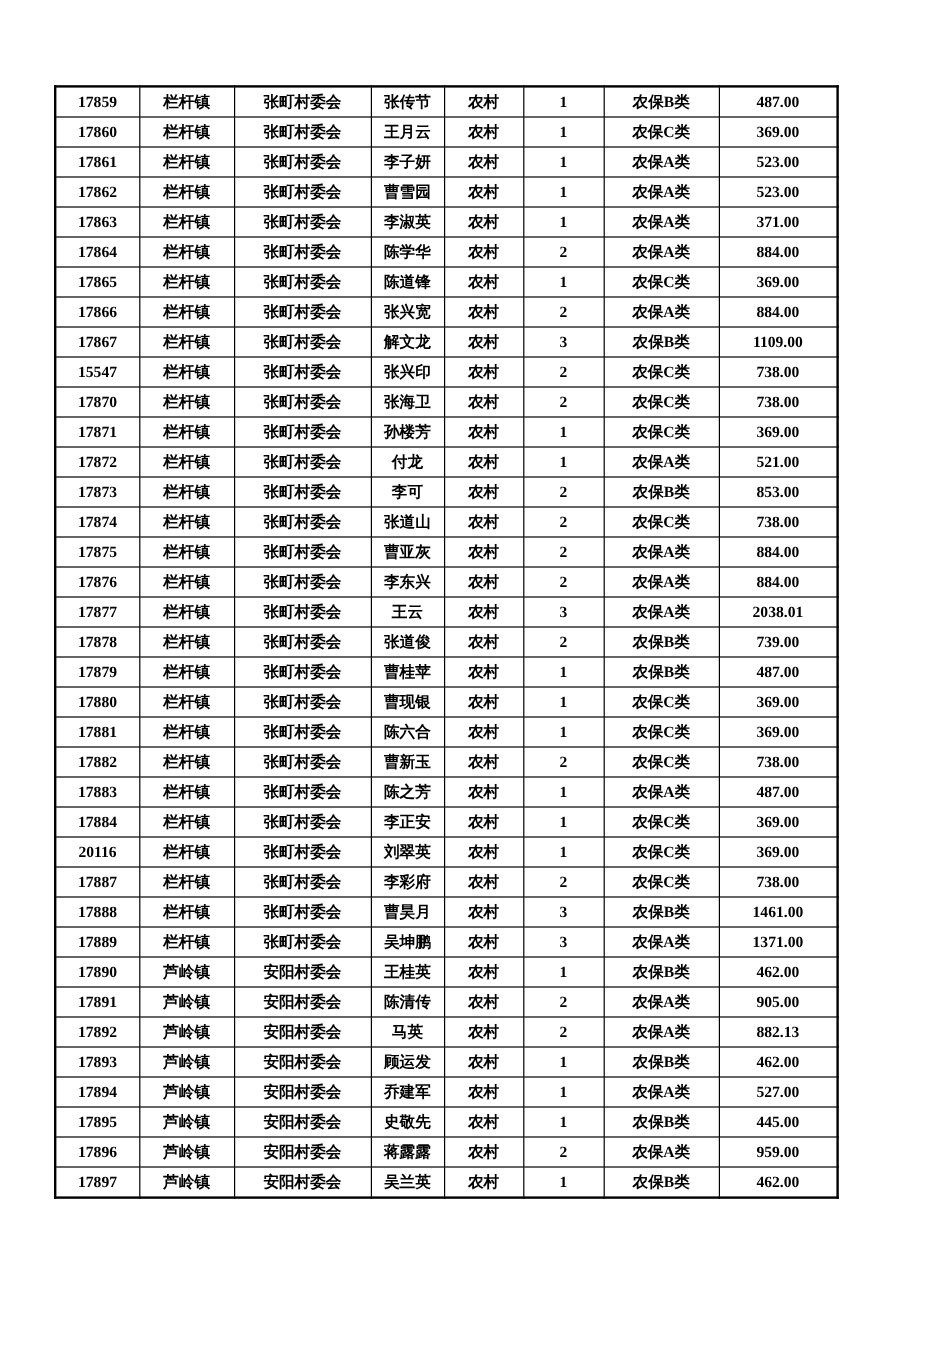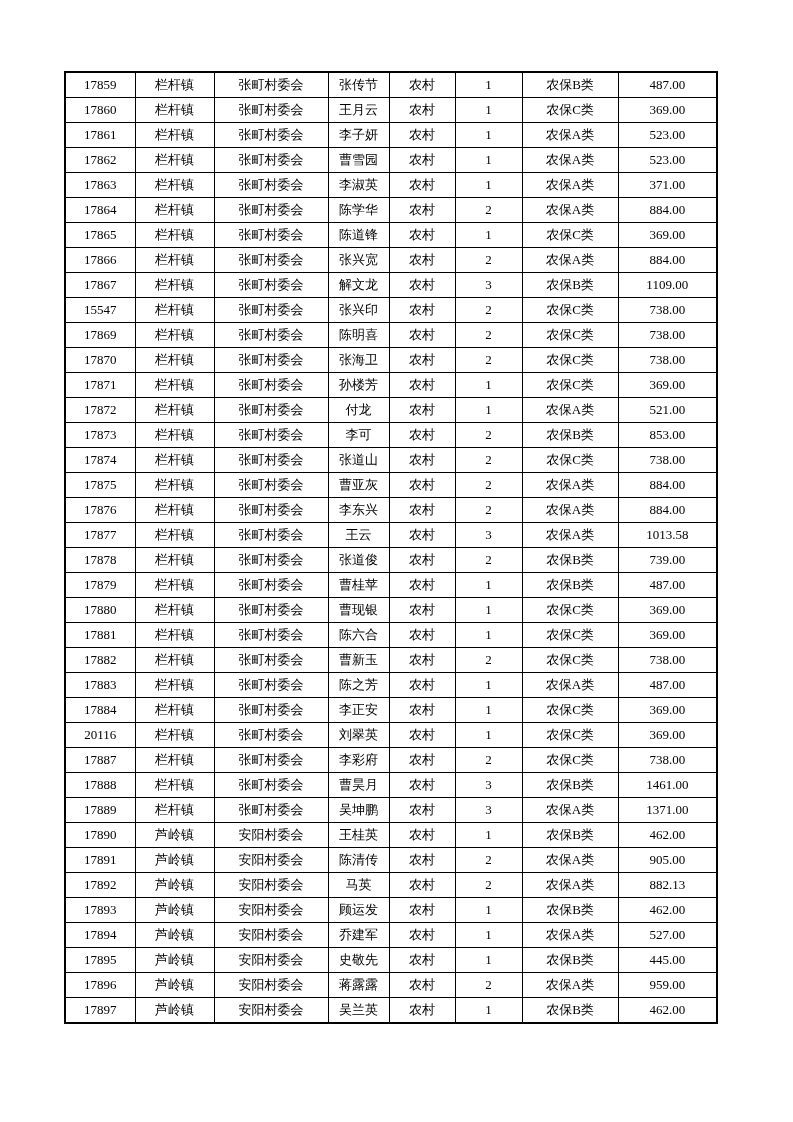--- a/index.html
+++ b/index.html
@@ -14,25 +14,26 @@
     font-family: "Liberation Serif", "DejaVu Serif", serif;
     color: #000000;
   }
   .doc-page {
     position: absolute;
     inset: 0;
     background: #ffffff;
   }
   table.benefits-table {
     position: absolute;
-    left: 64px;
+    left: 45px;
     top: 71px;
     border-collapse: collapse;
     table-layout: fixed;
     border: 2px solid #000000;
+    font-weight: bold;
   }
   table.benefits-table td {
     border: 1px solid #000000;
     height: 24px;
     padding: 0;
     text-align: center;
     vertical-align: middle;
     font-size: 13px;
     line-height: 24px;
     white-space: nowrap;
@@ -159,87 +160,77 @@
     <td>15547</td>
     <td>栏杆镇</td>
     <td>张町村委会</td>
     <td>张兴印</td>
     <td>农村</td>
     <td>2</td>
     <td>农保C类</td>
     <td>738.00</td>
   </tr>
 
-  <tr>
-    <td>17869</td>
-    <td>栏杆镇</td>
-    <td>张町村委会</td>
-    <td>陈明喜</td>
+
+  <tr>
+    <td>17870</td>
+    <td>栏杆镇</td>
+    <td>张町村委会</td>
+    <td>张海卫</td>
     <td>农村</td>
     <td>2</td>
     <td>农保C类</td>
     <td>738.00</td>
   </tr>
 
   <tr>
-    <td>17870</td>
-    <td>栏杆镇</td>
-    <td>张町村委会</td>
-    <td>张海卫</td>
+    <td>17871</td>
+    <td>栏杆镇</td>
+    <td>张町村委会</td>
+    <td>孙楼芳</td>
+    <td>农村</td>
+    <td>1</td>
+    <td>农保C类</td>
+    <td>369.00</td>
+  </tr>
+
+  <tr>
+    <td>17872</td>
+    <td>栏杆镇</td>
+    <td>张町村委会</td>
+    <td>付龙</td>
+    <td>农村</td>
+    <td>1</td>
+    <td>农保A类</td>
+    <td>521.00</td>
+  </tr>
+
+  <tr>
+    <td>17873</td>
+    <td>栏杆镇</td>
+    <td>张町村委会</td>
+    <td>李可</td>
+    <td>农村</td>
+    <td>2</td>
+    <td>农保B类</td>
+    <td>853.00</td>
+  </tr>
+
+  <tr>
+    <td>17874</td>
+    <td>栏杆镇</td>
+    <td>张町村委会</td>
+    <td>张道山</td>
     <td>农村</td>
     <td>2</td>
     <td>农保C类</td>
     <td>738.00</td>
   </tr>
 
   <tr>
-    <td>17871</td>
-    <td>栏杆镇</td>
-    <td>张町村委会</td>
-    <td>孙楼芳</td>
-    <td>农村</td>
-    <td>1</td>
-    <td>农保C类</td>
-    <td>369.00</td>
-  </tr>
-
-  <tr>
-    <td>17872</td>
-    <td>栏杆镇</td>
-    <td>张町村委会</td>
-    <td>付龙</td>
-    <td>农村</td>
-    <td>1</td>
-    <td>农保A类</td>
-    <td>521.00</td>
-  </tr>
-
-  <tr>
-    <td>17873</td>
-    <td>栏杆镇</td>
-    <td>张町村委会</td>
-    <td>李可</td>
-    <td>农村</td>
-    <td>2</td>
-    <td>农保B类</td>
-    <td>853.00</td>
-  </tr>
-
-  <tr>
-    <td>17874</td>
-    <td>栏杆镇</td>
-    <td>张町村委会</td>
-    <td>张道山</td>
-    <td>农村</td>
-    <td>2</td>
-    <td>农保C类</td>
-    <td>738.00</td>
-  </tr>
-
-  <tr>
     <td>17875</td>
     <td>栏杆镇</td>
     <td>张町村委会</td>
     <td>曹亚灰</td>
     <td>农村</td>
     <td>2</td>
     <td>农保A类</td>
     <td>884.00</td>
   </tr>
 
@@ -255,21 +246,21 @@
   </tr>
 
   <tr>
     <td>17877</td>
     <td>栏杆镇</td>
     <td>张町村委会</td>
     <td>王云</td>
     <td>农村</td>
     <td>3</td>
     <td>农保A类</td>
-    <td>1013.58</td>
+    <td>2038.01</td>
   </tr>
 
   <tr>
     <td>17878</td>
     <td>栏杆镇</td>
     <td>张町村委会</td>
     <td>张道俊</td>
     <td>农村</td>
     <td>2</td>
     <td>农保B类</td>

